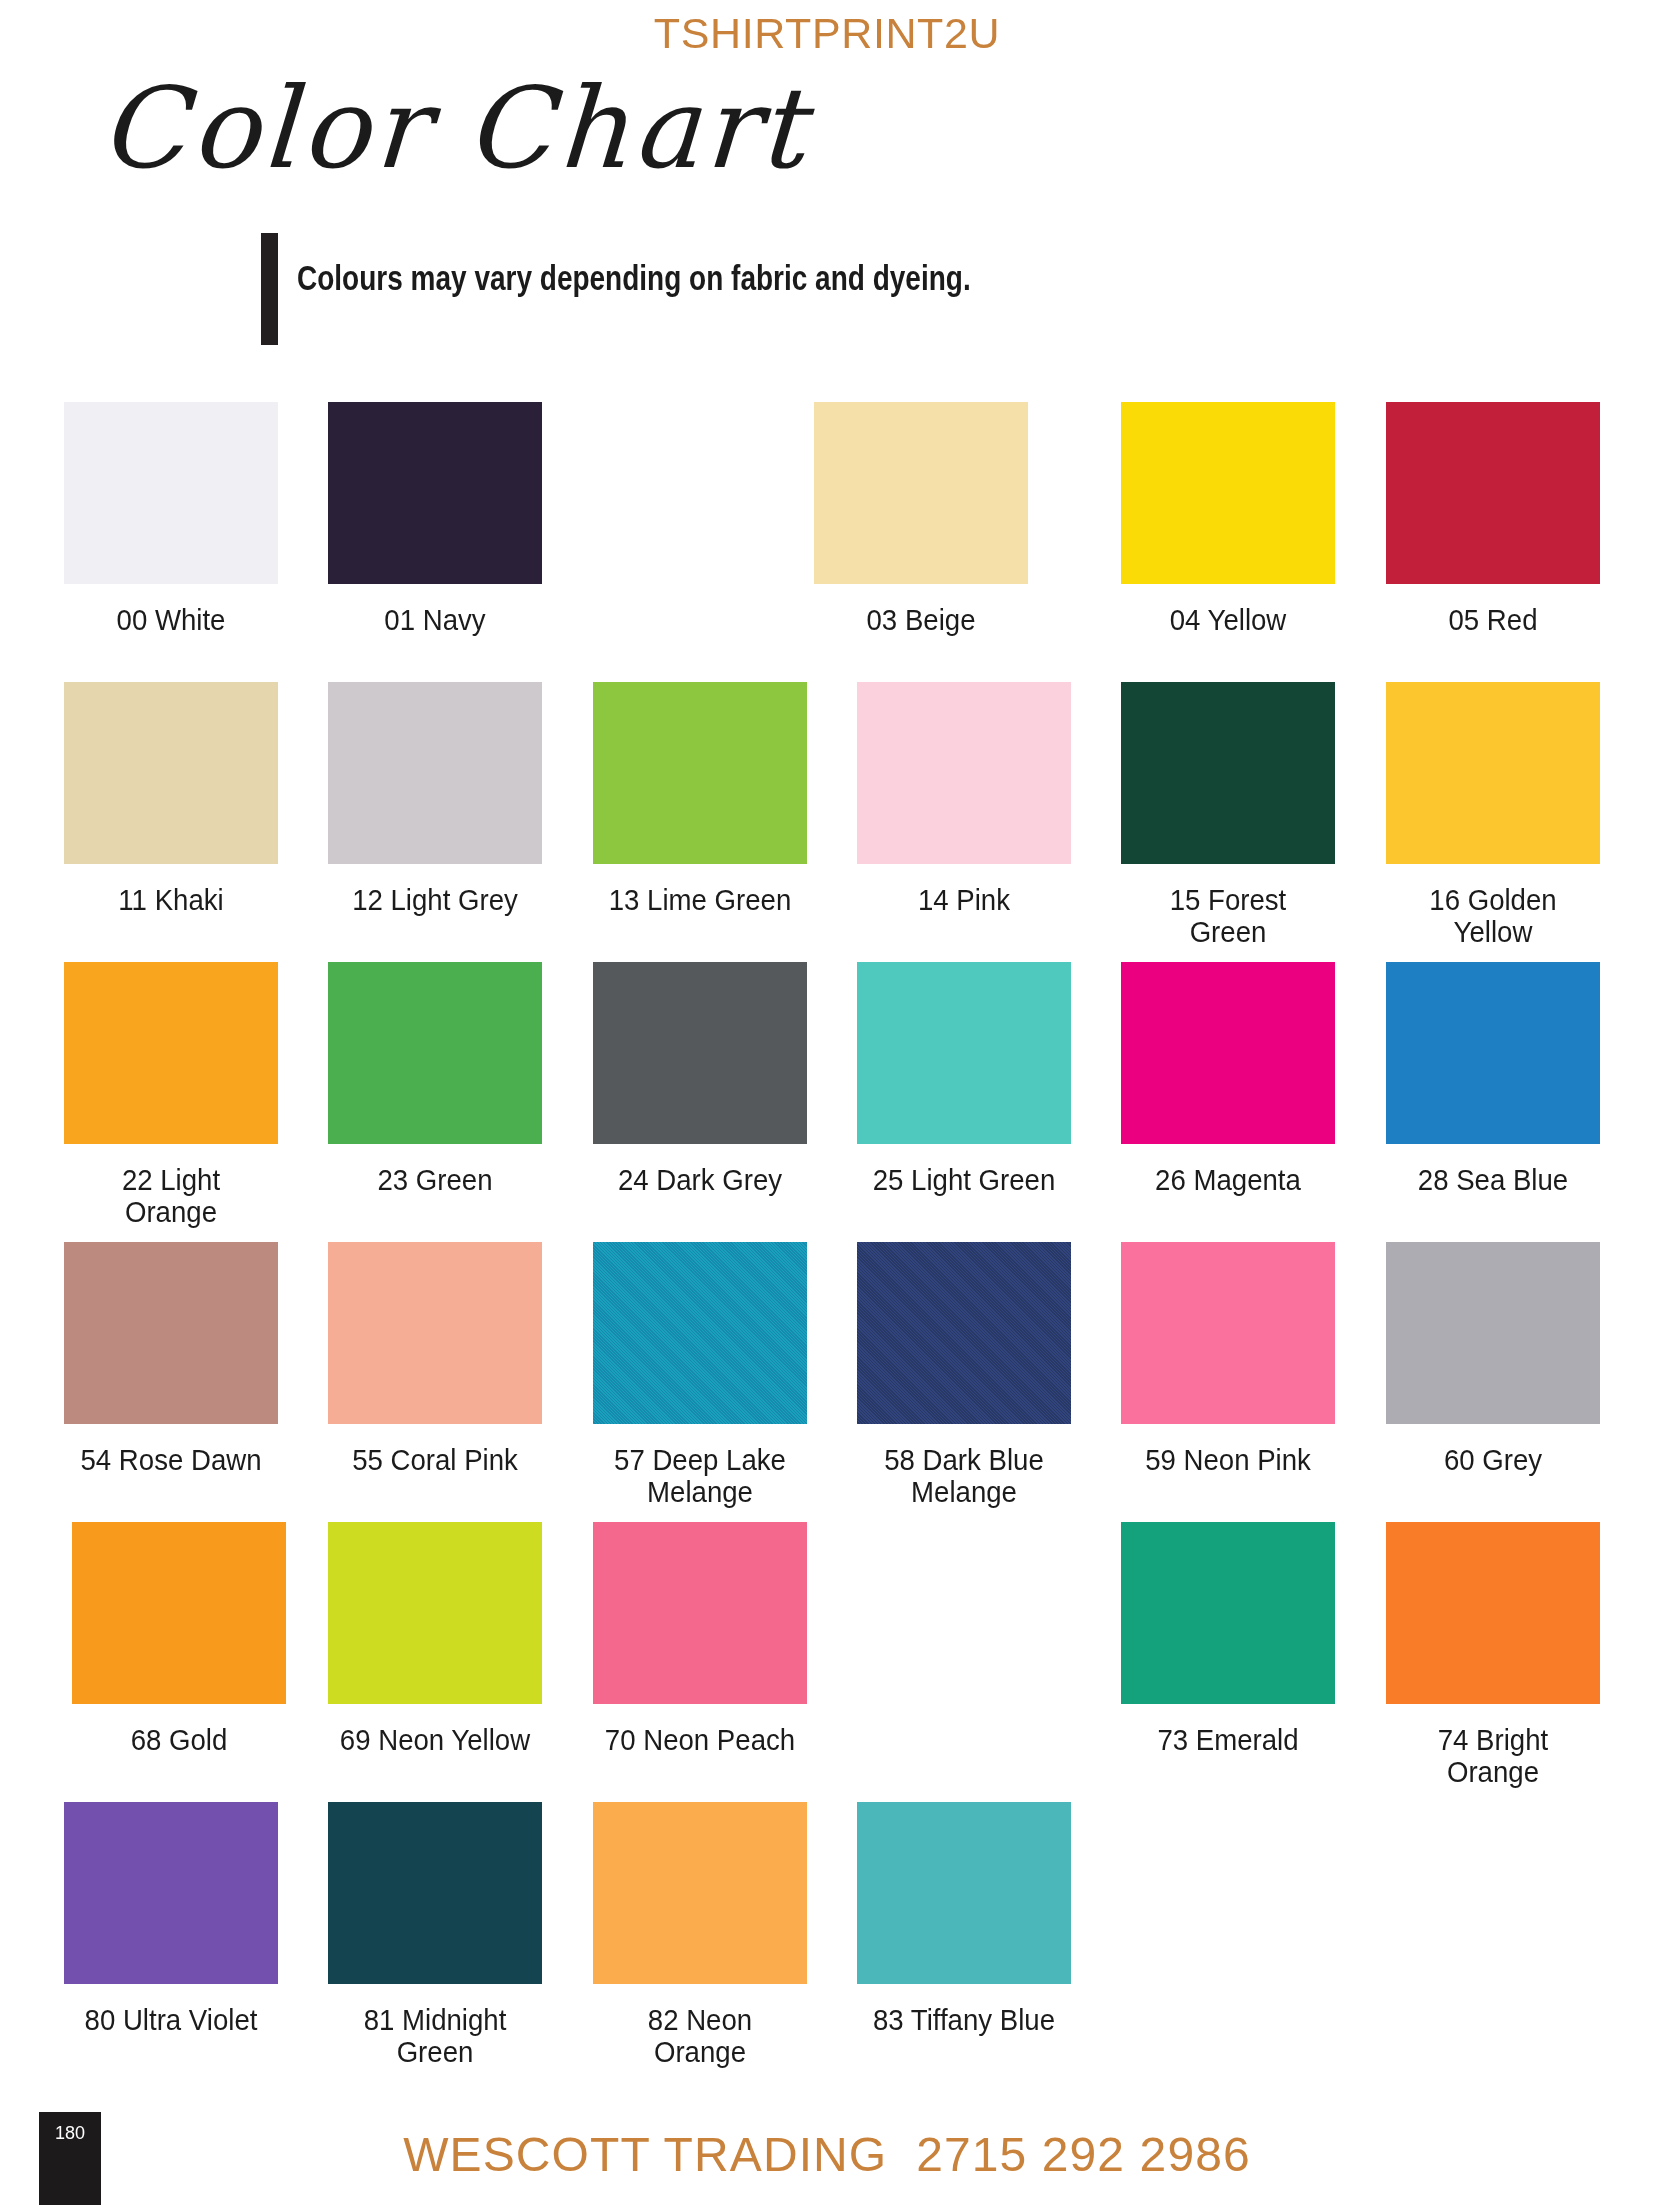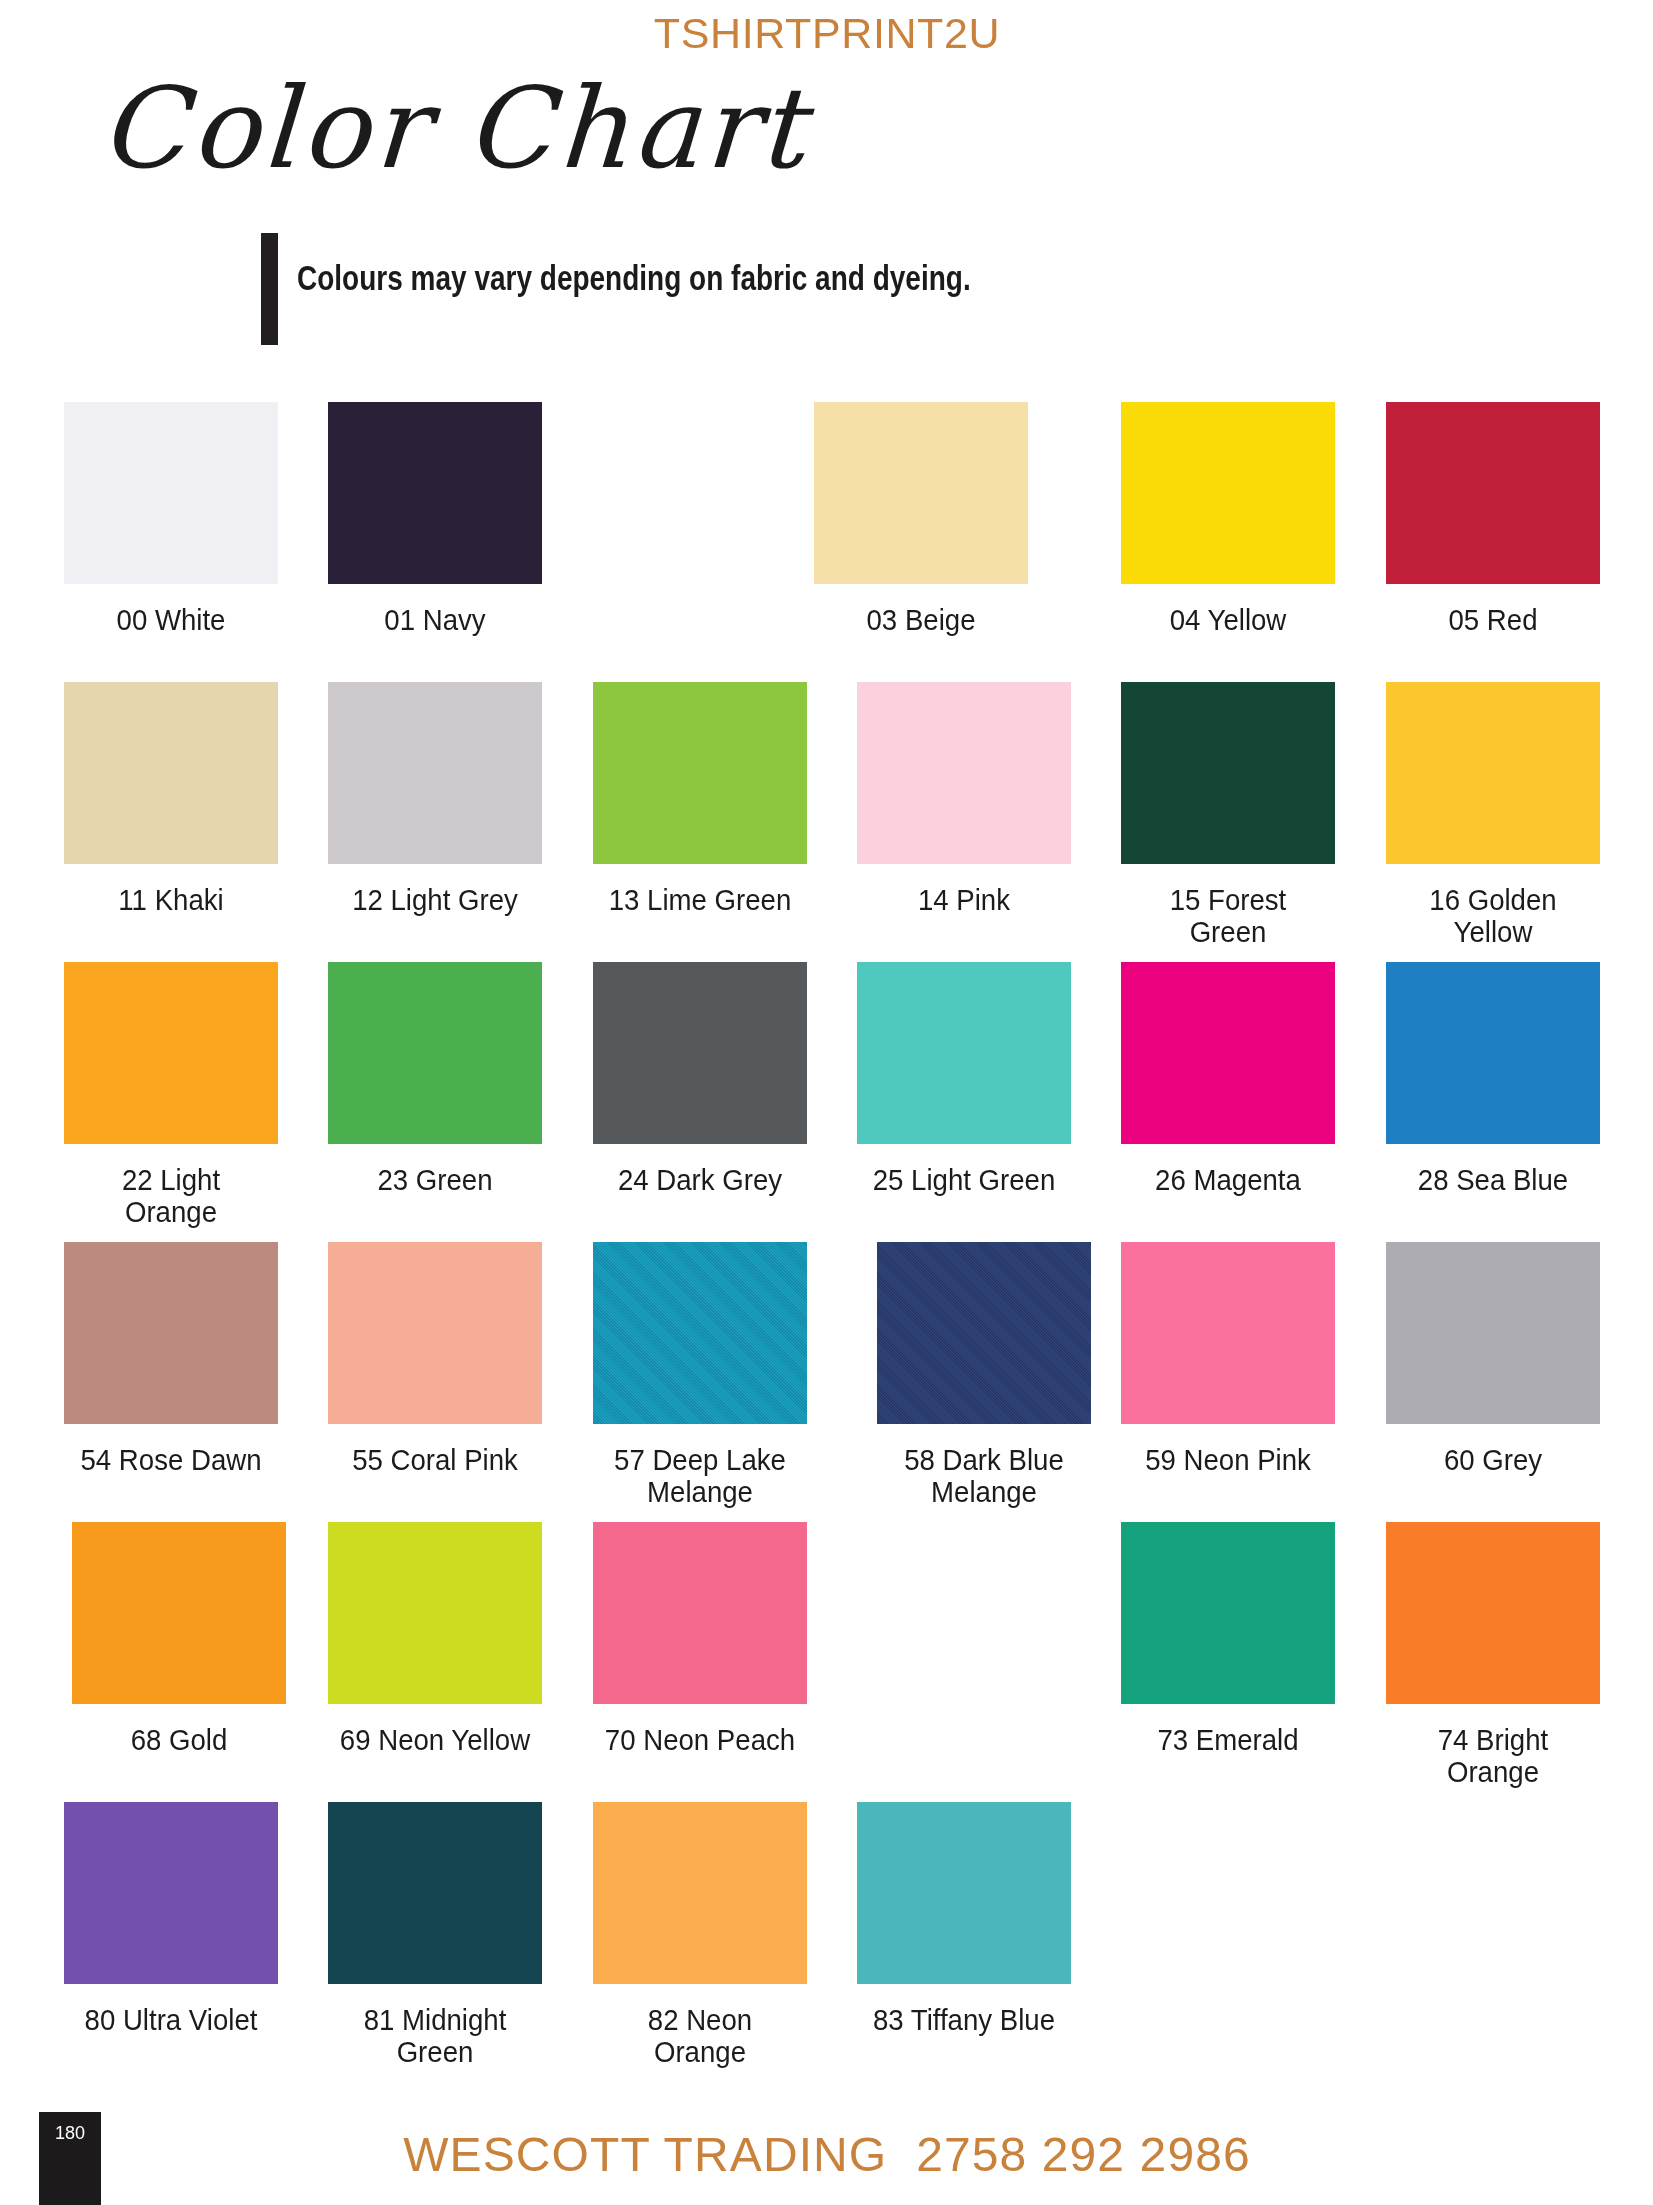--- a/index.html
+++ b/index.html
@@ -232,21 +232,21 @@
         </div>
         <div class="cell" style="left: 264px;">
           <div class="swatch" style="background: rgb(246, 173, 149);"></div>
           <div class="caption">55 Coral Pink</div>
         </div>
         <div class="cell" style="left: 529px;">
           <div class="swatch melange" style="background: repeating-linear-gradient(45deg, rgba(255, 255, 255, 0.1) 0px, rgba(255, 255, 255, 0.1) 1.1px, rgba(0, 0, 0, 0.1) 1.1px, rgba(0, 0, 0, 0.1) 2.2px), rgb(23, 149, 181);"></div>
           <div class="caption">57 Deep Lake
 Melange</div>
         </div>
-        <div class="cell" style="left: 793px; margin-left: 20px;">
+        <div class="cell" style="left: 793px;">
           <div class="swatch melange" style="background: repeating-linear-gradient(45deg, rgba(255, 255, 255, 0.1) 0px, rgba(255, 255, 255, 0.1) 1.1px, rgba(0, 0, 0, 0.1) 1.1px, rgba(0, 0, 0, 0.1) 2.2px), rgb(45, 62, 113);"></div>
           <div class="caption">58 Dark Blue
 Melange</div>
         </div>
         <div class="cell" style="left: 1057px;">
           <div class="swatch" style="background: rgb(249, 113, 156);"></div>
           <div class="caption">59 Neon Pink</div>
         </div>
         <div class="cell" style="left: 1322px;">
           <div class="swatch" style="background: rgb(174, 172, 179);"></div>
@@ -293,16 +293,16 @@
           <div class="swatch" style="background: rgb(75, 183, 187);"></div>
           <div class="caption">83 Tiffany Blue</div>
         </div>
       </div>
     </div>
 
   <div class="page-badge">
     <span>180</span>
   </div>
 
-  <div class="footer-text">WESCOTT TRADING  2758 292 2986</div>
+  <div class="footer-text">WESCOTT TRADING  2715 292 2986</div>
 
 </div>
 
 
 </body></html>

